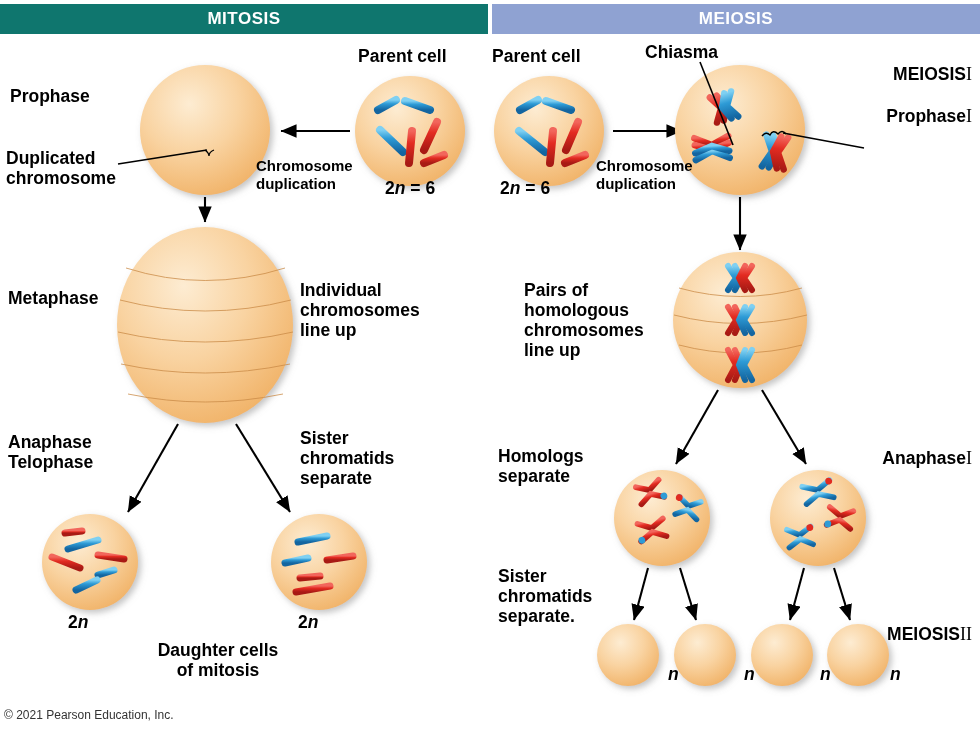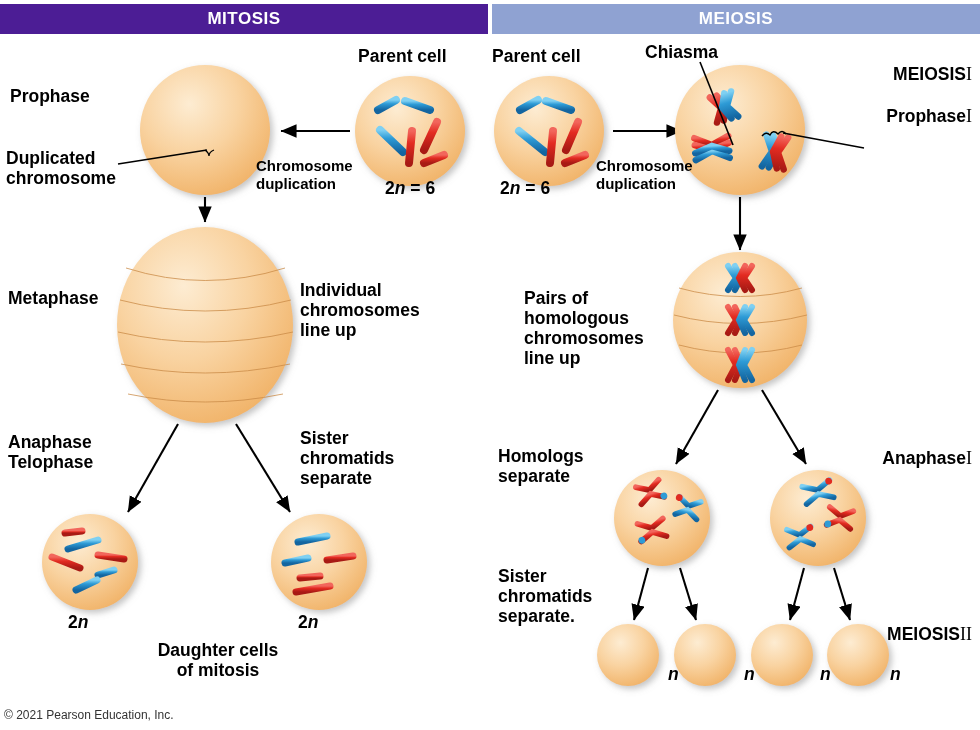--- a/index.html
+++ b/index.html
@@ -1,21 +1,21 @@
 <!DOCTYPE html>
 <html><head>
 <meta charset="utf-8">
 <style>
   html,body{margin:0;padding:0;background:#ffffff;}
   body{width:980px;height:730px;position:relative;overflow:hidden;
        font-family:"Liberation Sans",sans-serif;color:#000;}
   .stage{position:absolute;left:0;top:0;width:980px;height:730px;}
   .hdr{position:absolute;top:4px;height:30px;display:flex;align-items:center;justify-content:center;}
   .hdr span{color:#ffffff;font-weight:bold;font-size:17px;letter-spacing:.5px;}
-  #hdr-mitosis{left:0;width:488px;background:#4c1d95;}
+  #hdr-mitosis{left:0;width:488px;background:#0f766e;}
   #hdr-meiosis{left:492px;width:488px;background:#8FA2D2;}
   .lbl{position:absolute;font-weight:bold;font-size:17.5px;line-height:20px;white-space:pre-line;}
   .lbl.sm{font-size:15px;line-height:17.5px;}
   .lbl.rt{text-align:right;}
   .lbl.ct{text-align:center;}
   .rn{font-family:"Liberation Serif",serif;font-weight:normal;font-size:18px;}
   .ital{font-style:italic;}
   .copy{position:absolute;left:4px;top:708px;font-size:12px;font-weight:normal;color:#333;}
   svg{position:absolute;left:0;top:0;overflow:visible;}
   .ln{stroke:#000;stroke-width:1.6;fill:none;}
@@ -365,21 +365,21 @@
 duplication</div>
   <div class="lbl" style="left:645px;top:42px;">Chiasma</div>
 
   <div class="lbl rt" style="left:790px;top:44px;width:182px;">
     <span>MEIOSIS</span><span class="rn">I</span>
   </div>
   <div class="lbl rt" style="left:790px;top:86px;width:182px;">
     <span>Prophase</span><span class="rn">I</span>
   </div>
 
-  <div class="lbl" style="left:524px;top:288px;">Pairs of
+  <div class="lbl" style="left:524px;top:280px;">Pairs of
 homologous
 chromosomes
 line up</div>
 
   <div class="lbl rt" style="left:790px;top:428px;width:182px;">
     <span>Anaphase</span><span class="rn">I</span>
   </div>
 
   <div class="lbl" style="left:498px;top:446px;">Homologs
 separate</div>

